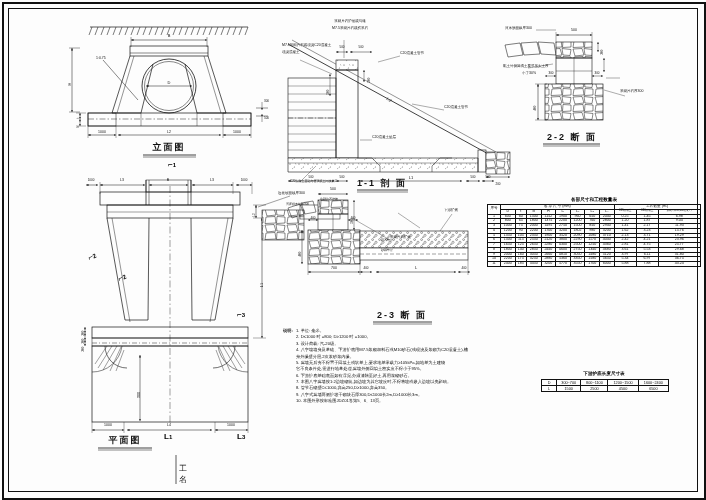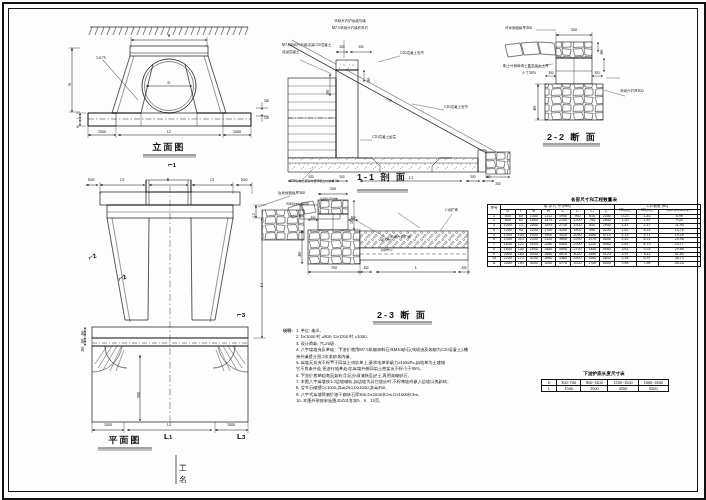--- a/index.html
+++ b/index.html
@@ -410,21 +410,21 @@
   <div class="lbl t3 ctr" style="left:361px;top:46px;">500</div>
   <div class="lbl t3 ctr" style="left:311px;top:176px;">500</div>
   <div class="lbl t3 ctr" style="left:342px;top:176px;">500</div>
   <div class="lbl t3 ctr" style="left:473px;top:176px;">500</div>
   <div class="lbl t3 ctr" style="left:488px;top:176px;">500</div>
   <div class="lbl t3 ctr" style="left:498px;top:183px;">200</div>
   <div class="lbl t4 ctr" style="left:411px;top:176px;">L1</div>
   <div class="lbl t4 ital" style="left:386px;top:98px;transform:rotate(28deg);">1:2</div>
   <div class="lbl t3 rot" style="left:327px;top:92px;transform:rotate(-90deg) translate(-50%,0);">500</div>
   <div class="lbl t3 rot" style="left:368px;top:80px;transform:rotate(-90deg) translate(-50%,0);">500</div>
-  <div class="lbl viewtitle ctr" style="left:382px;top:173px;">1-1 剖 面</div>
+  <div class="lbl viewtitle ctr" style="left:382px;top:179px;">1-1 剖 面</div>
 
   <div class="lbl t35" style="left:505px;top:27px;">河床脱面纵厚300</div>
   <div class="lbl t35" style="left:503px;top:65px;">黏土外侧回填土要求压实土厚</div>
   <div class="lbl t35" style="left:522px;top:72px;">小于30%</div>
   <div class="lbl t35" style="left:620px;top:90px;">浆砌片石厚300</div>
   <div class="lbl t35 ctr" style="left:574px;top:29px;">500</div>
   <div class="lbl t3 ctr" style="left:551px;top:72px;">300</div>
   <div class="lbl t3 ctr" style="left:597px;top:72px;">300</div>
   <div class="lbl t3 rot" style="left:534px;top:108px;transform:rotate(-90deg) translate(-50%,0);">400</div>
   <div class="lbl t3 rot" style="left:601px;top:52px;transform:rotate(-90deg) translate(-50%,0);">300</div>

